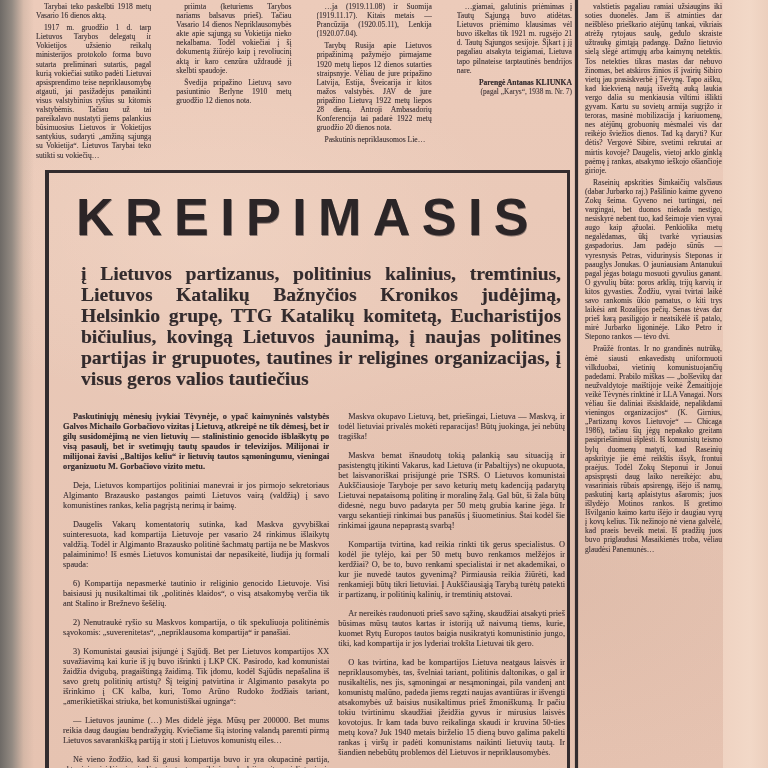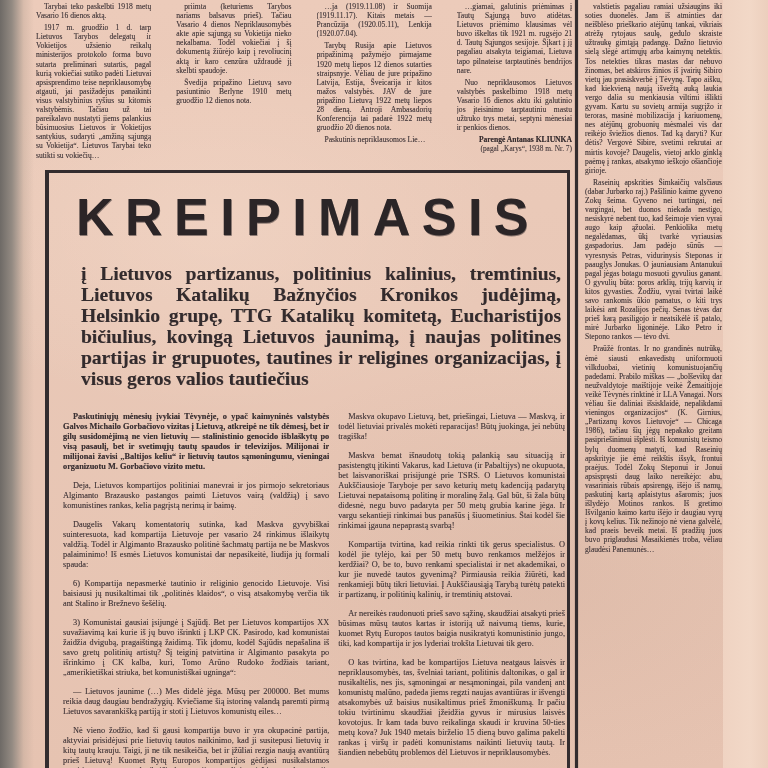--- a/index.html
+++ b/index.html
@@ -55,50 +55,50 @@
 
   <div class="shade-left"></div>
   <div class="margin-right"></div>
 
   <section class="top">
     <div class="tcol">
         <p class="tp">Tarybai teko paskelbti 1918 metų Vasario 16 dienos aktą.</p>
         <p class="tp">1917 m. gruodžio 1 d. tarp Lietuvos Tarybos delegatų ir Vokietijos užsienio reikalų ministerijos protokolo forma buvo sutarta preliminari sutartis, pagal kurią vokiečiai sutiko padėti Lietuvai apsisprendimo teise nepriklausomybę atgauti, jai pasižadėjus panaikinti visus valstybinius ryšius su kitomis valstybėmis. Tačiau už tai pareikalavo nustatyti jiems palankius būsimuosius Lietuvos ir Vokietijos santykius, sudaryti „amžiną sąjungą su Vokietija“. Lietuvos Tarybai teko sutikti su vokiečių…</p>
       </div>
     <div class="tcol">
-        <p class="tp">priimta (keturiems Tarybos nariams balsavus prieš). Tačiau Vasario 4 dienos Nepriklausomybės akte apie sąjungą su Vokietija nieko nekalbama. Todėl vokiečiai į šį dokumentą žiūrėjo kaip į revoliucinį aktą ir karo cenzūra uždraudė jį skelbti spaudoje.</p>
+        <p class="tp">priimta (keturiems Tarybos nariams balsavus prieš). Tačiau Vasario 14 dienos Nepriklausomybės akte apie sąjungą su Vokietija nieko nekalbama. Todėl vokiečiai į šį dokumentą žiūrėjo kaip į revoliucinį aktą ir karo cenzūra uždraudė jį skelbti spaudoje.</p>
         <p class="tp">Švedija pripažino Lietuvą savo pasiuntinio Berlyne 1910 metų gruodžio 12 dienos nota.</p>
       </div>
     <div class="tcol">
         <p class="tp">…ja (1919.11.08) ir Suomija (1919.11.17). Kitais metais — Prancūzija (1920.05.11), Lenkija (1920.07.04).</p>
         <p class="tp">Tarybų Rusija apie Lietuvos pripažinimą pažymėjo pirmajame 1920 metų liepos 12 dienos sutarties straipsnyje. Vėliau de jure pripažino Latvija, Estija, Šveicarija ir kitos mažos valstybės. JAV de jure pripažino Lietuvą 1922 metų liepos 28 dieną. Antroji Ambasadorių Konferencija tai padarė 1922 metų gruodžio 20 dienos nota.</p>
         <p class="tp">Paskutinis nepriklausomos Lie…</p>
       </div>
     <div class="tcol">
       <div>
           <p class="tp">…giamai, galutinis priėmimas į Tautų Sąjungą buvo atidėtas. Lietuvos priėmimo klausimas vėl buvo iškeltas tik 1921 m. rugsėjo 21 d. Tautų Sąjungos sesijoje. Šįkart į jį pagaliau atsakyta teigiamai, Lietuva tapo pilnateise tarptautinės bendrijos nare.</p>
-          <p class="tp">Nuo nepriklausomos Lietuvos valstybės paskelbimo 1918 metų Vasario 16 dienos aktu iki galutinio jos įteisinimo tarptautiniu mastu užtruko trys metai, septyni mėnesiai ir penkios dienos.</p>
         </div>
       <div class="credit">Parengė Antanas KLIUNKA</div>
       <div class="credit-src">(pagal „Karys“, 1938 m. Nr. 7)</div>
     </div>
   </section>
 
   <div class="rule-v"></div>
 
   <section class="appeal">
     <h1 class="headline">KREIPIMASIS</h1>
     <p class="subtitle">į Lietuvos partizanus, politinius kalinius, tremtinius, Lietuvos Katalikų Bažnyčios Kronikos judėjimą, Helsinkio grupę, TTG Katalikų komitetą, Eucharistijos bičiulius, kovingą Lietuvos jaunimą, į naujas politines partijas ir grupuotes, tautines ir religines organizacijas, į visus geros valios tautiečius</p>
     <div class="bodycols">
       <div class="bcol c1">
         <p class="bp lead">Paskutiniųjų mėnesių įvykiai Tėvynėje, o ypač kaimyninės valstybės Galvos Michailo Gorbačiovo vizitas į Lietuvą, atkreipė ne tik dėmesį, bet ir gilų susidomėjimą ne vien lietuvių — stalinistinio genocido išblaškytų po visą pasaulį, bet ir svetimųjų tautų spaudos ir televizijos. Milijonai ir milijonai žavisi „Baltijos keliu“ ir lietuvių tautos sąmoningumu, vieningai organizuotu M. Gorbačiovo vizito metu.</p>
         <div>
             <p class="bp">Deja, Lietuvos kompartijos politiniai manevrai ir jos pirmojo sekretoriaus Algimanto Brazausko pastangos paimti Lietuvos vairą (valdžią) į savo komunistines rankas, kelia pagrįstą nerimą ir baimę.</p>
             <p class="bp">Daugelis Vakarų komentatorių sutinka, kad Maskva gyvybiškai suinteresuota, kad kompartija Lietuvoje per vasario 24 rinkimus išlaikytų valdžią. Todėl ir Algimanto Brazausko politinė šachmatų partija ne be Maskvos palaiminimo! Iš esmės Lietuvos komunistai dar nepasikeitė, liudija jų formali spauda:</p>
             <p class="bp">6) Kompartija nepasmerkė tautinio ir religinio genocido Lietuvoje. Visi baisiausi jų nusikaltimai tik „politinės klaidos“, o visą atsakomybę verčia tik ant Stalino ir Brežnevo šešėlių.</p>
+            <p class="bp">2) Nenutraukė ryšio su Maskvos kompartija, o tik spekuliuoja politinėmis sąvokomis: „suverenitetas“, „nepriklausoma kompartija“ ir panašiai.</p>
             <p class="bp">3) Komunistai gausiai įsijungė į Sąjūdį. Bet per Lietuvos kompartijos XX suvažiavimą kai kurie iš jų buvo išrinkti į LKP CK. Pasirodo, kad komunistai žaidžia dvigubą, pragaištingą žaidimą. Tik įdomu, kodėl Sąjūdis nepašalina iš savo gretų politinių artistų? Šį teiginį patvirtina ir Algimanto pasakyta po išrinkimo į CK kalba, kuri, Tomo Arūno Rudoko žodžiais tariant, „amerikietiškai striuka, bet komunistiškai ugninga“:</p>
             <p class="bp">— Lietuvos jaunime (…) Mes didelė jėga. Mūsų per 200000. Bet mums reikia daug daugiau bendražygių. Kviečiame šią istorinę valandą paremti pirmą Lietuvos savarankišką partiją ir stoti į Lietuvos komunistų eiles…</p>
             <p class="bp">Nė vieno žodžio, kad ši gausi kompartija buvo ir yra okupacinė partija, aktyviai prisidėjusi prie lietuvių tautos naikinimo, kad ji susitepusi lietuvių ir kitų tautų krauju. Taigi, ji ne tik nesikeičia, bet ir įžūliai rezgia naują avantiūrą prieš Lietuvą! Kuomet Rytų Europos kompartijos gėdijasi nusikalstamos praeities, net savo vardo (keičia kompartijų pavadinimus) Lietuvos kompartija dangstosi patriotizmu. Jiems Čiaušescu kelias arčiau prie širdies.</p>
             <p class="bp">Teisus Tomas Arūnas Rudokas tvirtindamas:</p>
           </div>
       </div>
       <div class="bcol c2">
           <p class="bp">Maskva okupavo Lietuvą, bet, priešingai, Lietuva — Maskvą, ir todėl lietuviai privalės mokėti reparacijas! Būtų juokinga, jei nebūtų tragiška!</p>
           <p class="bp">Maskva bemat išnaudotų tokią palankią sau situaciją ir pasistengtų įtikinti Vakarus, kad Lietuva (ir Pabaltijys) ne okupuota, bet laisvanoriškai prisijungė prie TSRS. O Lietuvos komunistai Aukščiausioje Taryboje per savo keturių metų kadenciją padarytų Lietuvai nepataisomą politinę ir moralinę žalą. Gal būt, ši žala būtų didesnė, negu buvo padaryta per 50 metų grubia karine jėga. Ir vargu sekantieji rinkimai bus panašūs į šiuometinius. Štai kodėl šie rinkimai įgauna nepaprastą svarbą!</p>
           <p class="bp">Kompartija tvirtina, kad reikia rinkti tik gerus specialistus. O kodėl jie tylėjo, kai per 50 metų buvo renkamos melžėjos ir kerdžiai? O, be to, buvo renkami specialistai ir net akademikai, o kur jie nuvedė tautos gyvenimą? Pirmiausia reikia žiūrėti, kad renkamieji būtų tikri lietuviai. Į Aukščiausiąją Tarybą turėtų patekti ir partizanų, ir politinių kalinių, ir tremtinių atstovai.</p>

